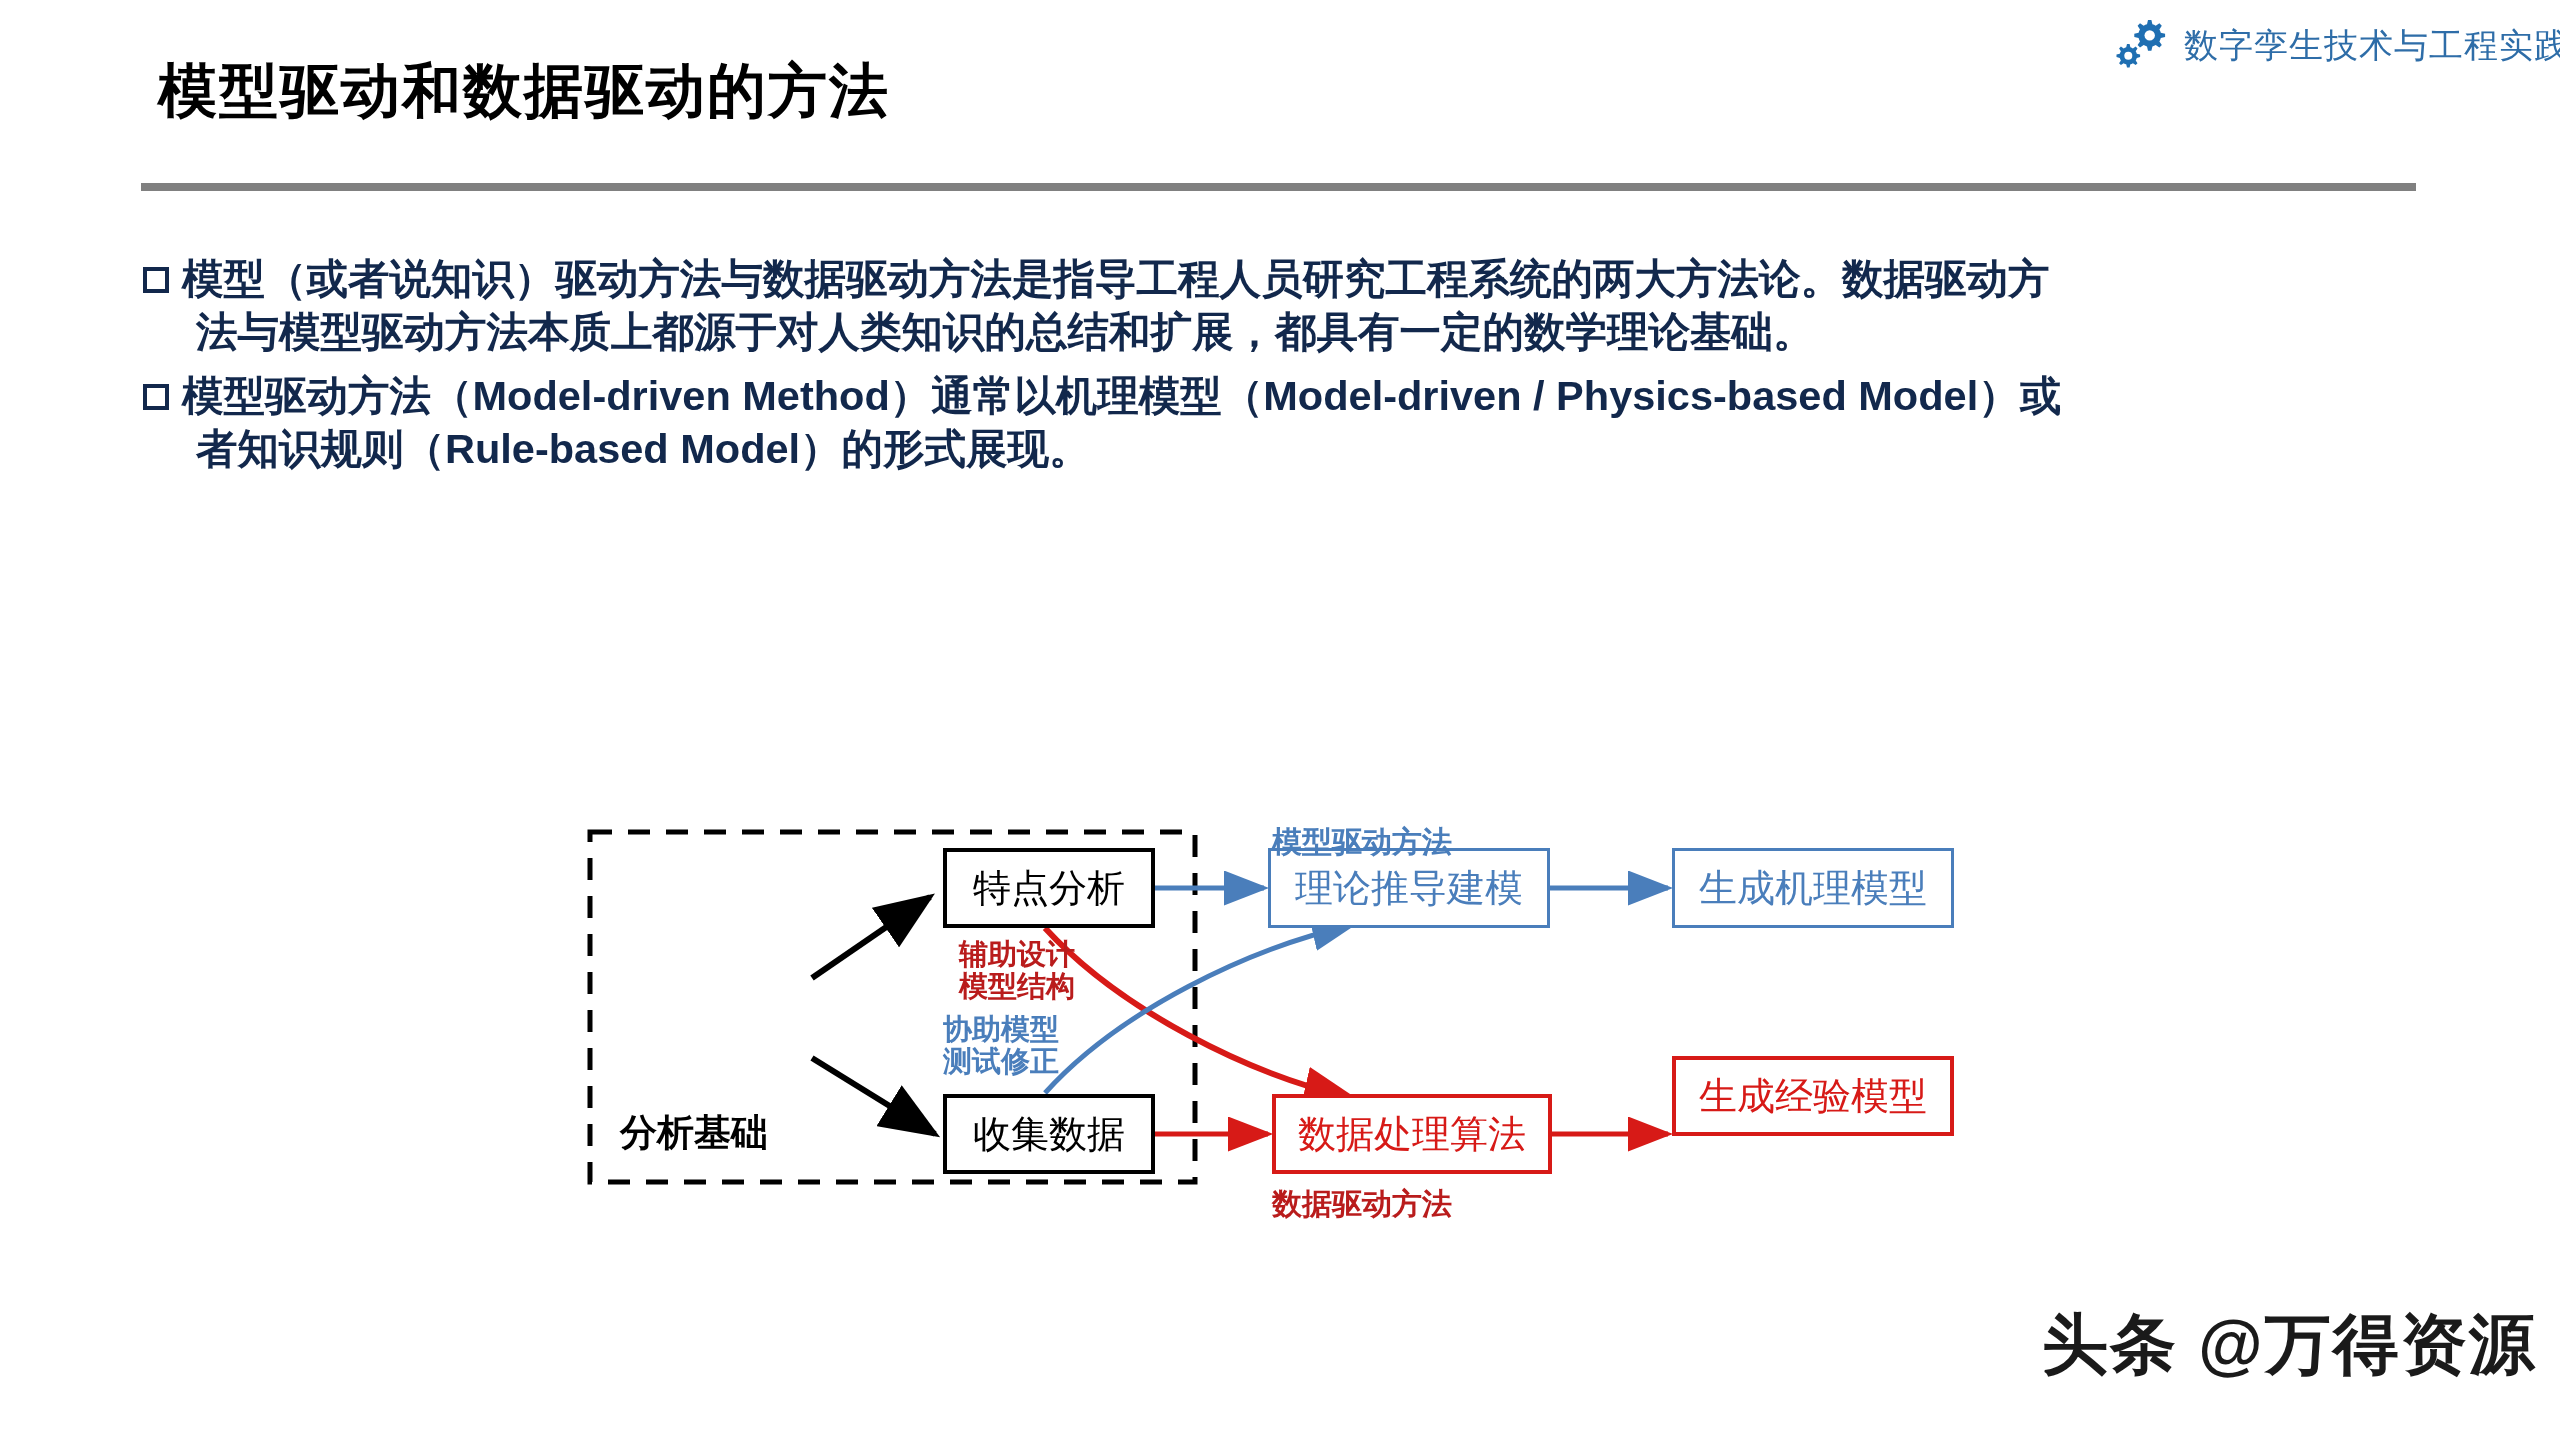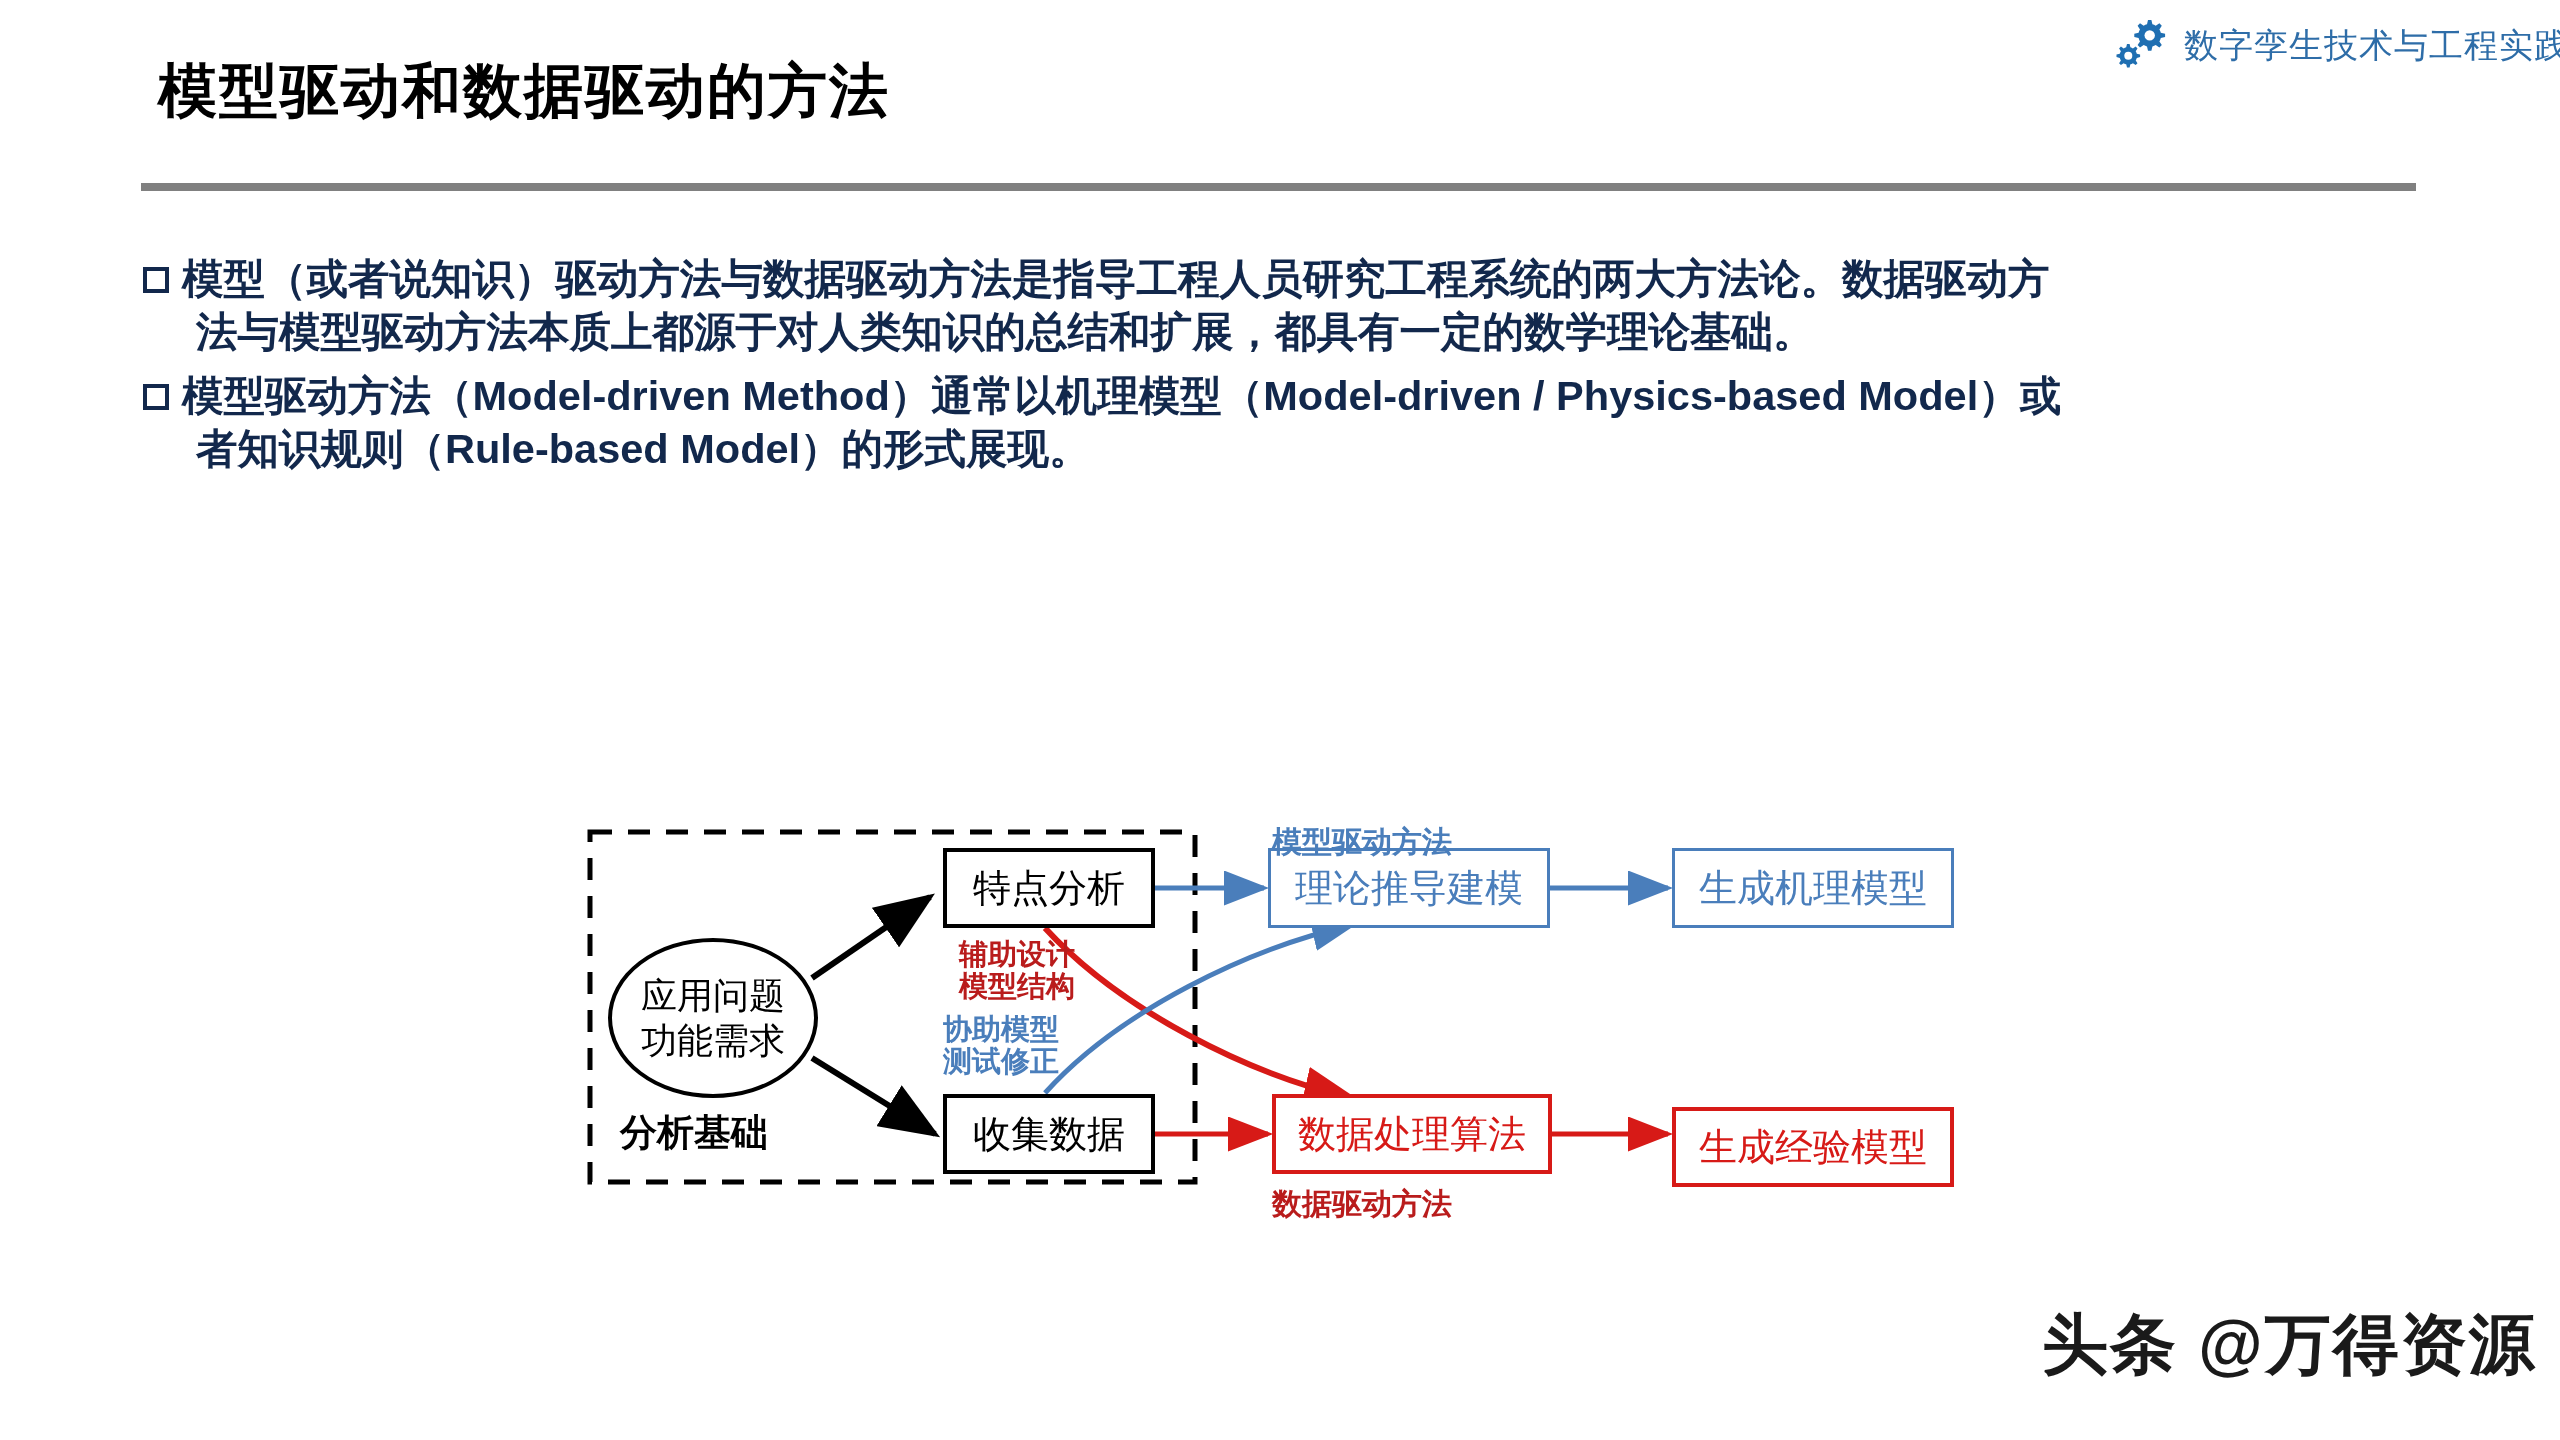--- a/index.html
+++ b/index.html
@@ -234,24 +234,20 @@
 
     <line x1="1154" y1="1134" x2="1268" y2="1134" stroke="#D71A17" stroke-width="5" marker-end="url(#arrRed)"></line>
 
     <line x1="1548" y1="1134" x2="1668" y2="1134" stroke="#D71A17" stroke-width="5" marker-end="url(#arrRed)"></line>
 
     <path d="M1045,928 C1120,1010 1250,1075 1352,1098" fill="none" stroke="#D71A17" stroke-width="6" marker-end="url(#arrRed)"></path>
 
     <path d="M1045,1093 C1120,1010 1250,948 1352,925" fill="none" stroke="#4A7EBB" stroke-width="5" marker-end="url(#arrBlue)"></path>
   </svg>
 
-  <div class="ellipse-node" style="left:608px; top:938px; width:210px; height:160px;">
-    <span>应用问题</span>
-    <span>功能需求</span>
-  </div>
 
   <div class="dgm-label lbl-black" style="left:620px; top:1112px; font-size:37px;">分析基础</div>
 
   <div class="dgm-box box-black" style="left:943px; top:848px; width:212px; height:80px;">
     <span>特点分析</span>
   </div>
 
   <div class="dgm-box box-black" style="left:943px; top:1094px; width:212px; height:80px;">
     <span>收集数据</span>
   </div>
@@ -261,21 +257,21 @@
   </div>
 
   <div class="dgm-box box-blue" style="left:1672px; top:848px; width:282px; height:80px;">
     <span>生成机理模型</span>
   </div>
 
   <div class="dgm-box box-red" style="left:1272px; top:1094px; width:280px; height:80px;">
     <span>数据处理算法</span>
   </div>
 
-  <div class="dgm-box box-red" style="left:1672px; top:1107px; width:282px; height:80px;">
+  <div class="dgm-box box-red" style="left:1672px; top:1056px; width:282px; height:80px;">
     <span>生成经验模型</span>
   </div>
 
   <div class="dgm-label lbl-blue" style="left:1272px; top:797px; font-size:30px;margin-top:28px;">模型驱动方法</div>
 
   <div class="dgm-label lbl-red" style="left:1272px; top:1187px; font-size:30px;">数据驱动方法</div>
 
   <div class="dgm-label lbl-red" style="left:943px; top:938px; font-size:29px;">
     <span style="display:block;">辅助设计</span>
     <span style="display:block;margin-left:16px;">模型结构</span>

